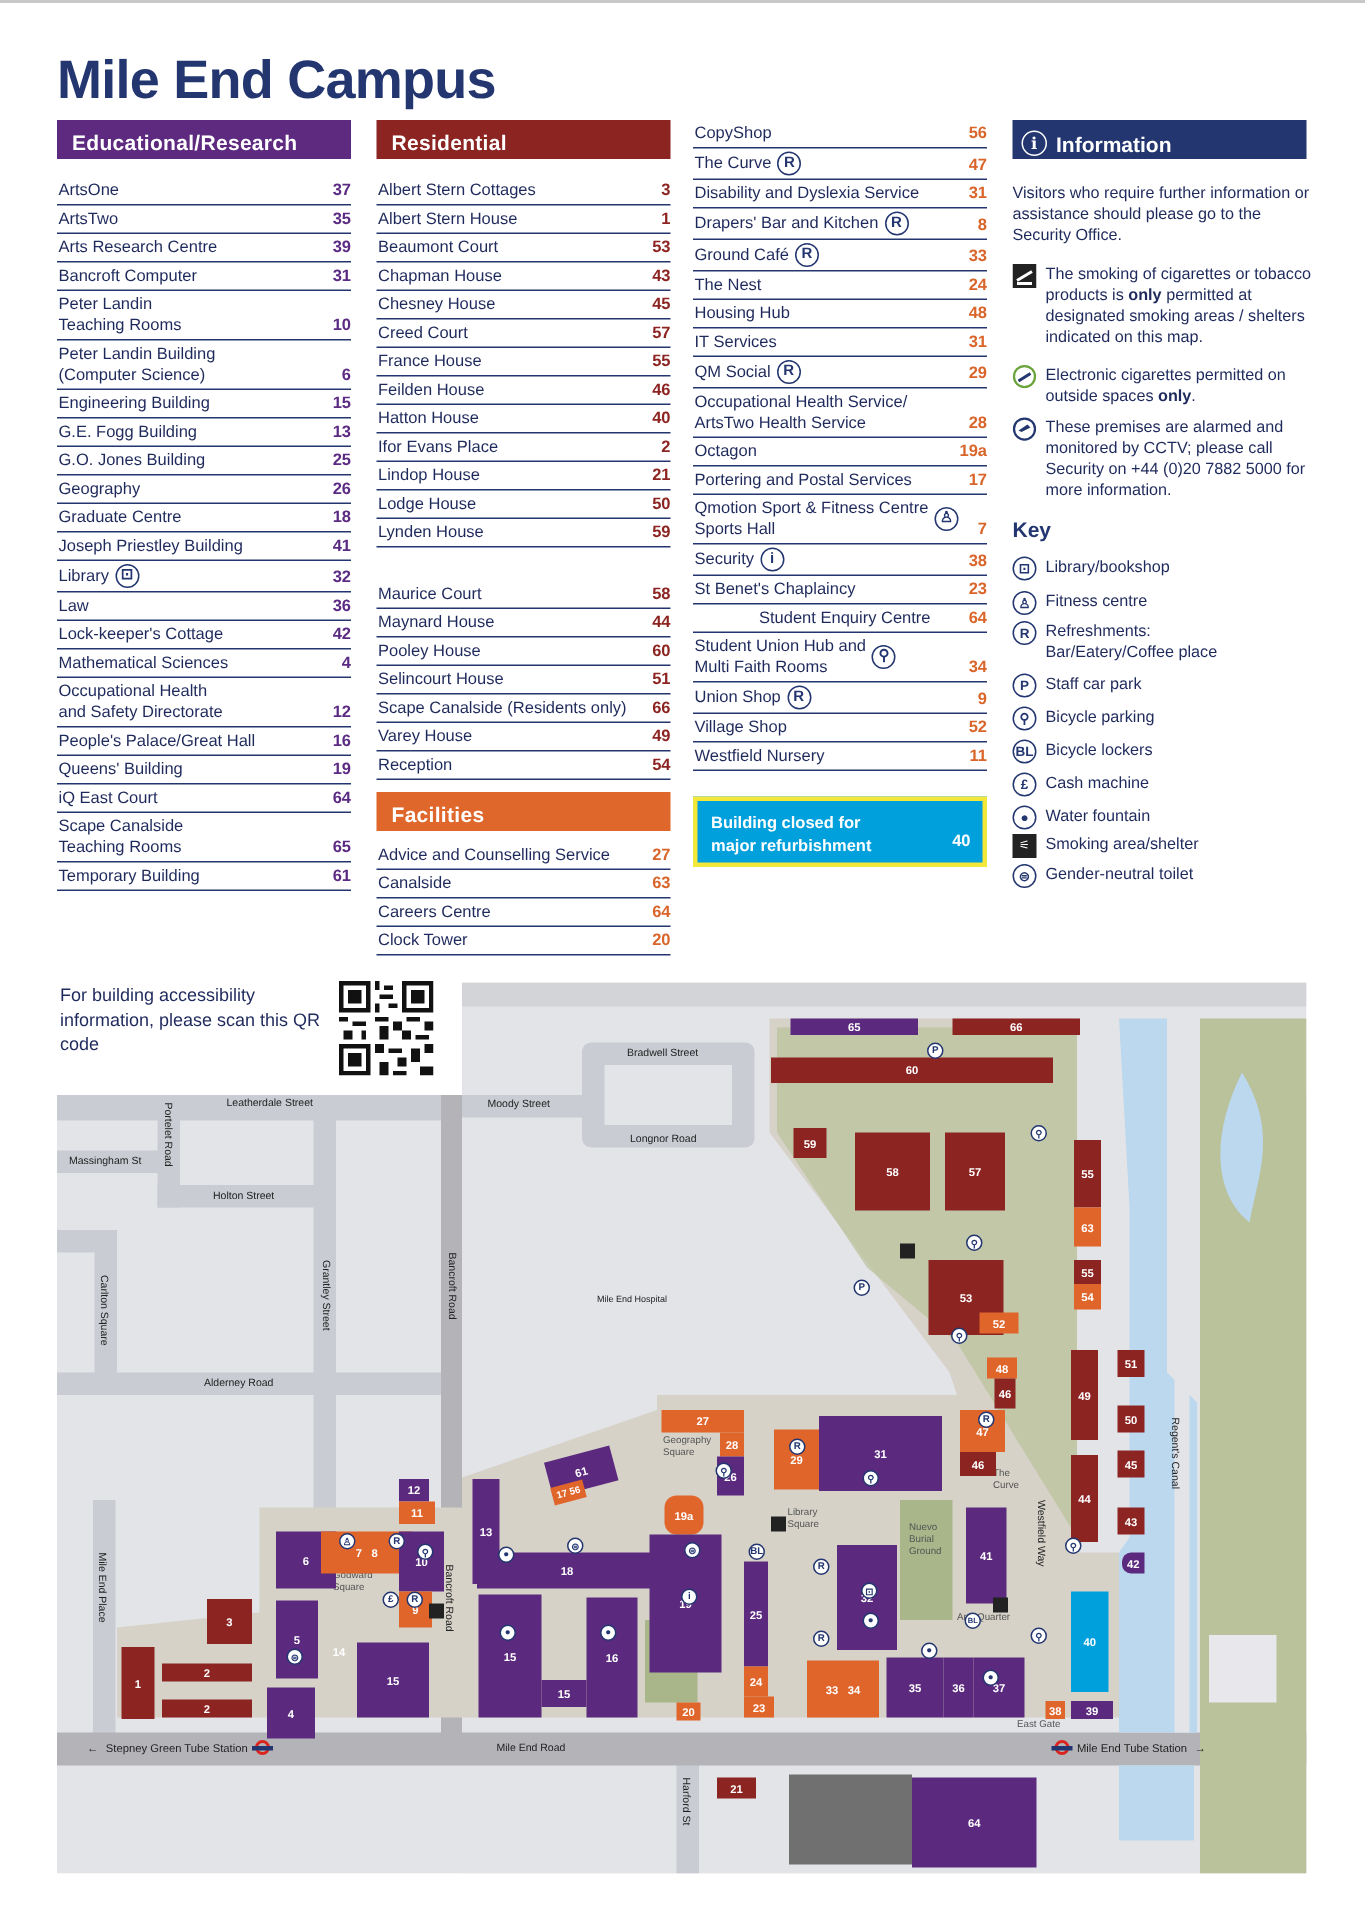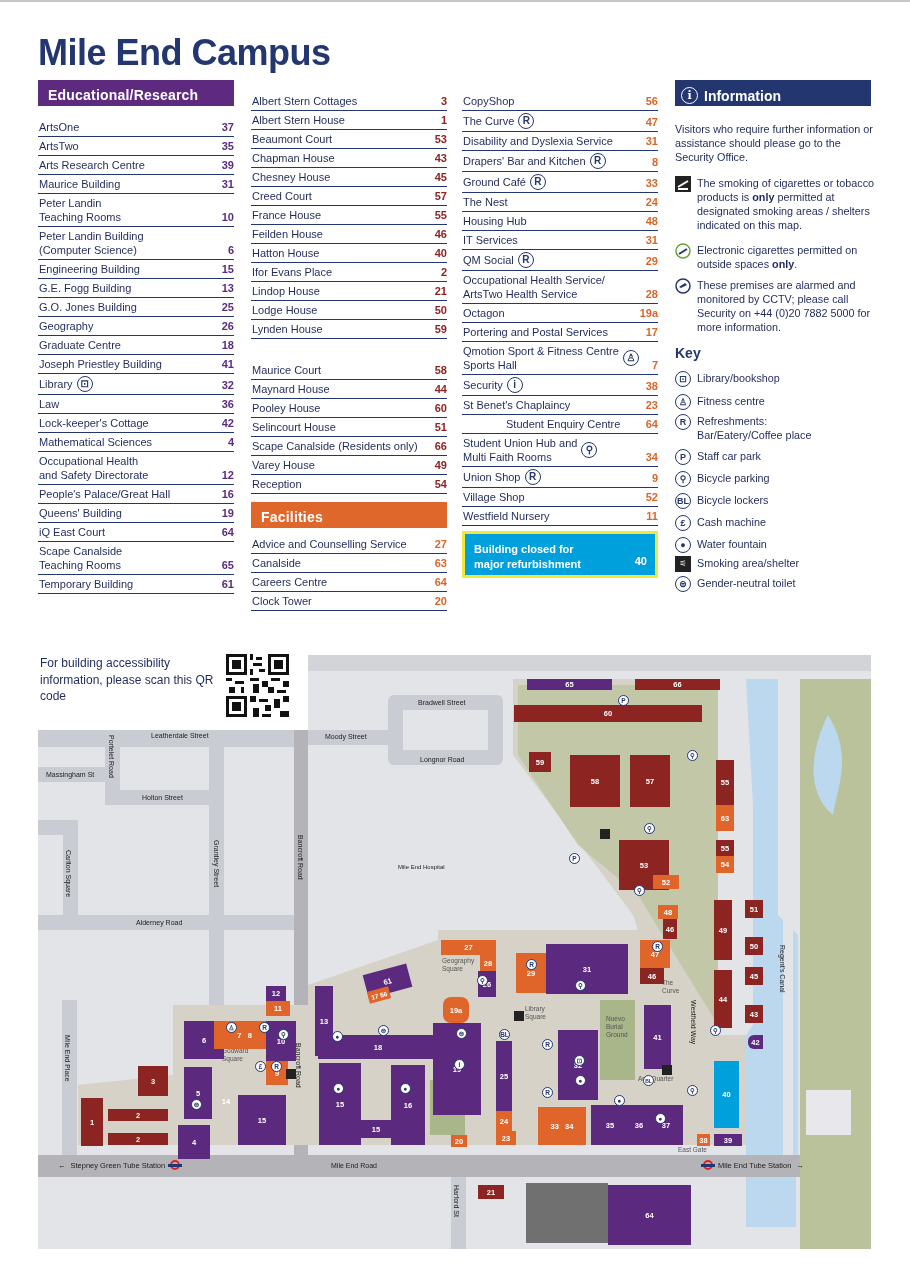--- a/index.html
+++ b/index.html
@@ -59,21 +59,21 @@
       </div>
       <div class="row">
         <span class="name"><span style="white-space: pre-line;">ArtsTwo</span></span>
         <span class="num">35</span>
       </div>
       <div class="row">
         <span class="name"><span style="white-space: pre-line;">Arts Research Centre</span></span>
         <span class="num">39</span>
       </div>
       <div class="row">
-        <span class="name"><span style="white-space: pre-line;">Maurice Building</span></span>
+        <span class="name"><span style="white-space: pre-line;">Bancroft Computer</span></span>
         <span class="num">31</span>
       </div>
       <div class="row">
         <span class="name"><span style="white-space: pre-line;">Peter Landin
 Teaching Rooms</span></span>
         <span class="num">10</span>
       </div>
       <div class="row">
         <span class="name"><span style="white-space: pre-line;">Peter Landin Building
 (Computer Science)</span></span>
@@ -142,20 +142,21 @@
         <span class="num">65</span>
       </div>
       <div class="row">
         <span class="name"><span style="white-space: pre-line;">Temporary Building</span></span>
         <span class="num">61</span>
       </div>
     </div>
 </div>
 
 <div class="col res" style="left:251px; top:80px;">
+  <div class="col-head" style="background:#8c2422;">Residential</div>
   <div class="list" id="res-list">
       <div class="row">
         <span class="name"><span style="white-space: pre-line;">Albert Stern Cottages</span></span>
         <span class="num">3</span>
       </div>
       <div class="row">
         <span class="name"><span style="white-space: pre-line;">Albert Stern House</span></span>
         <span class="num">1</span>
       </div>
       <div class="row">
@@ -245,21 +246,21 @@
         <span class="name"><span style="white-space: pre-line;">Careers Centre</span></span>
         <span class="num">64</span>
       </div>
       <div class="row">
         <span class="name"><span style="white-space: pre-line;">Clock Tower</span></span>
         <span class="num">20</span>
       </div>
     </div>
 </div>
 
-<div class="col fac" style="left:462px; top:92px;">
+<div class="col fac" style="left:462px; top:80px;">
   <div class="list" id="fac2-list" style="margin-top:0;">
       <div class="row">
         <span class="name"><span style="white-space: pre-line;">CopyShop</span></span>
         <span class="num">56</span>
       </div>
       <div class="row">
         <span class="name"><span style="white-space: pre-line;">The Curve</span><span class="ico-circ">R</span></span>
         <span class="num">47</span>
       </div>
       <div class="row">

